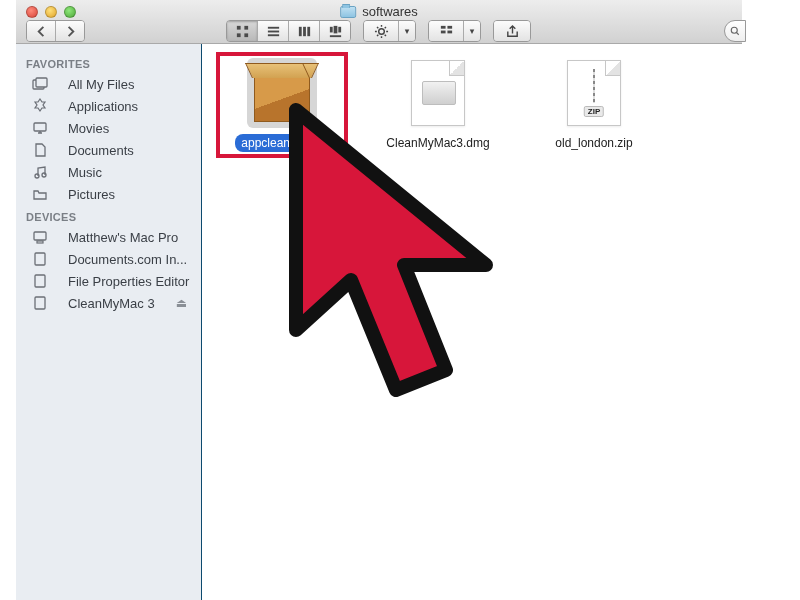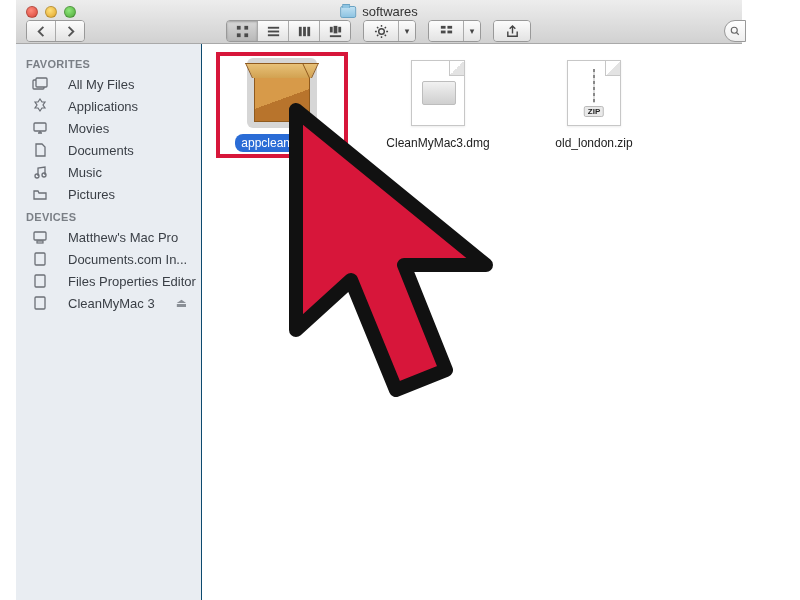--- a/index.html
+++ b/index.html
@@ -306,21 +306,21 @@
           </span>
         <span>Documents.com In...</span>
         <span class="eject">⏏</span>
       </div>
       <div class="side-item">
         <span class="side-icon">
             <svg class="svgicon" viewBox="0 0 16 16">
               <rect x="3" y="2" width="10" height="12" rx="1" fill="none" stroke="#6b6f76" stroke-width="1.3"></rect>
             </svg>
           </span>
-        <span>Files Properties Editor</span>
+        <span>File Properties Editor</span>
         <span class="eject">⏏</span>
       </div>
       <div class="side-item">
         <span class="side-icon">
             <svg class="svgicon" viewBox="0 0 16 16">
               <rect x="3" y="2" width="10" height="12" rx="1" fill="none" stroke="#6b6f76" stroke-width="1.3"></rect>
             </svg>
           </span>
         <span>CleanMyMac 3</span>
         <span class="eject">⏏</span>

